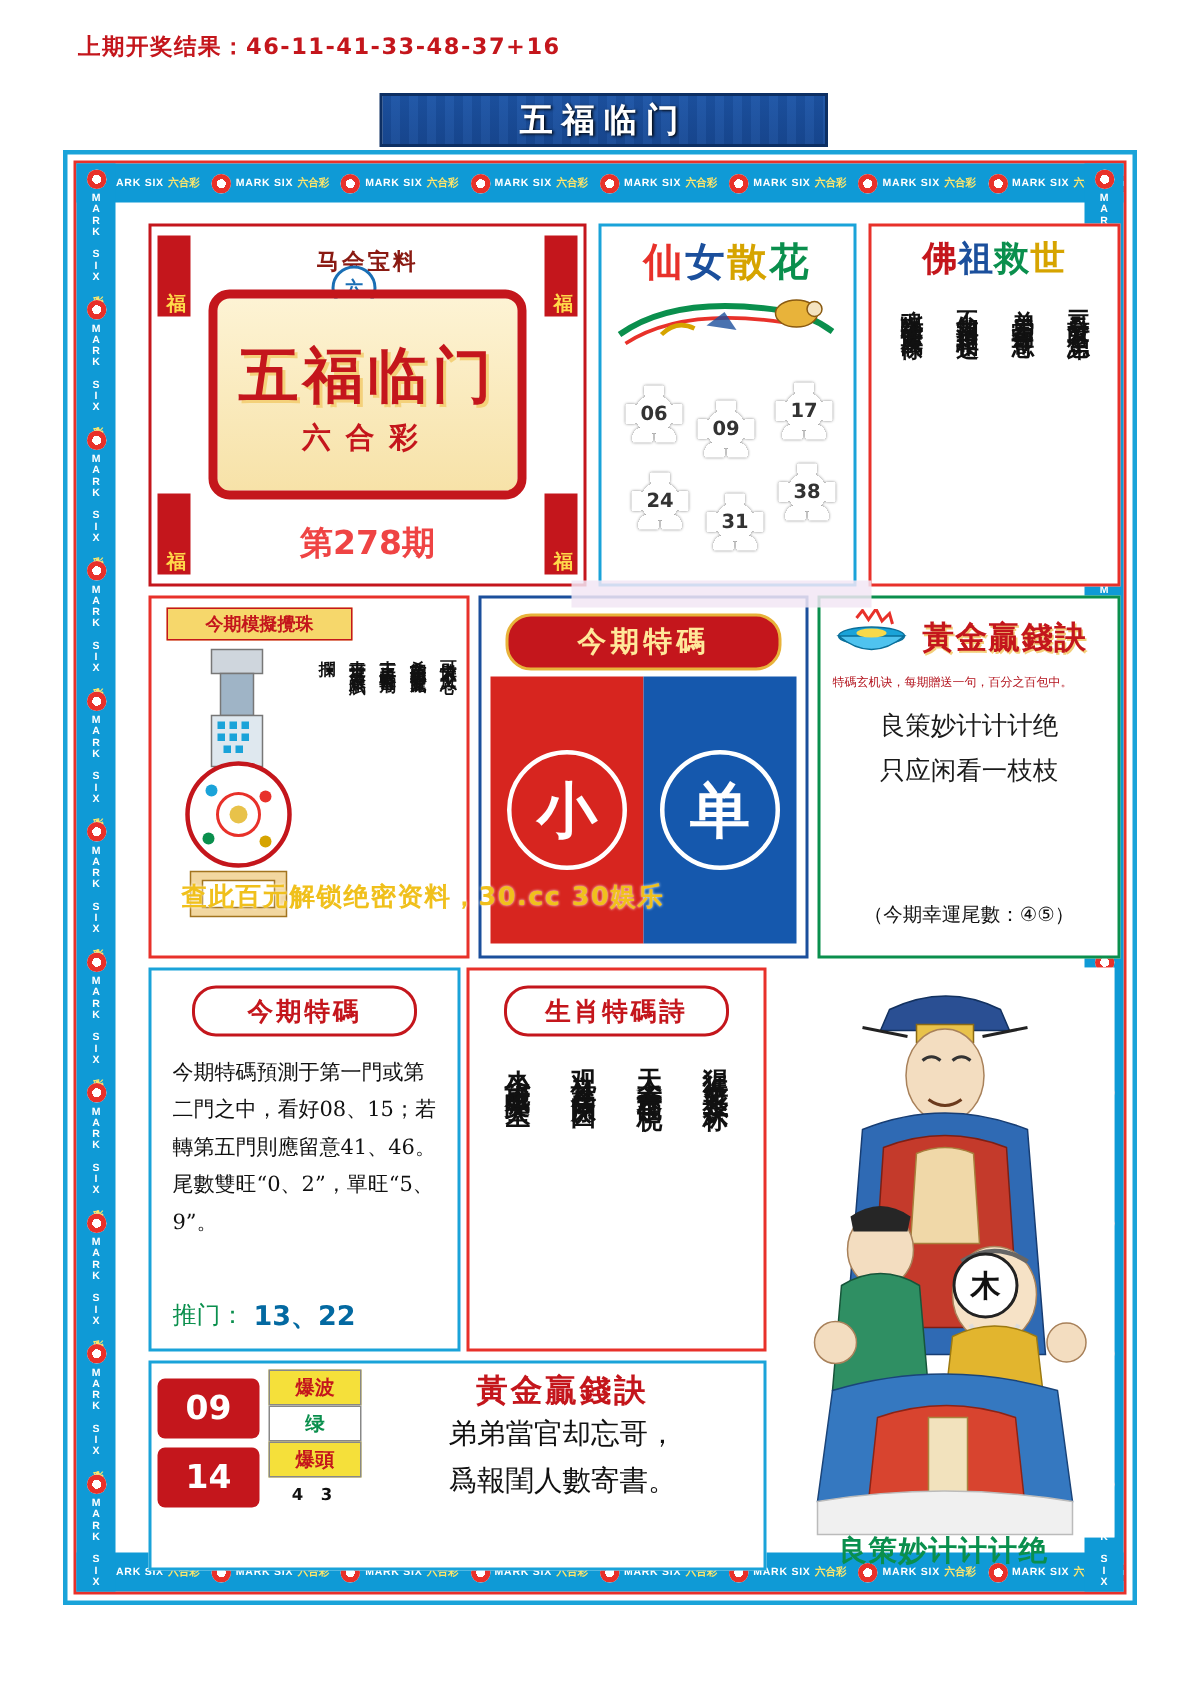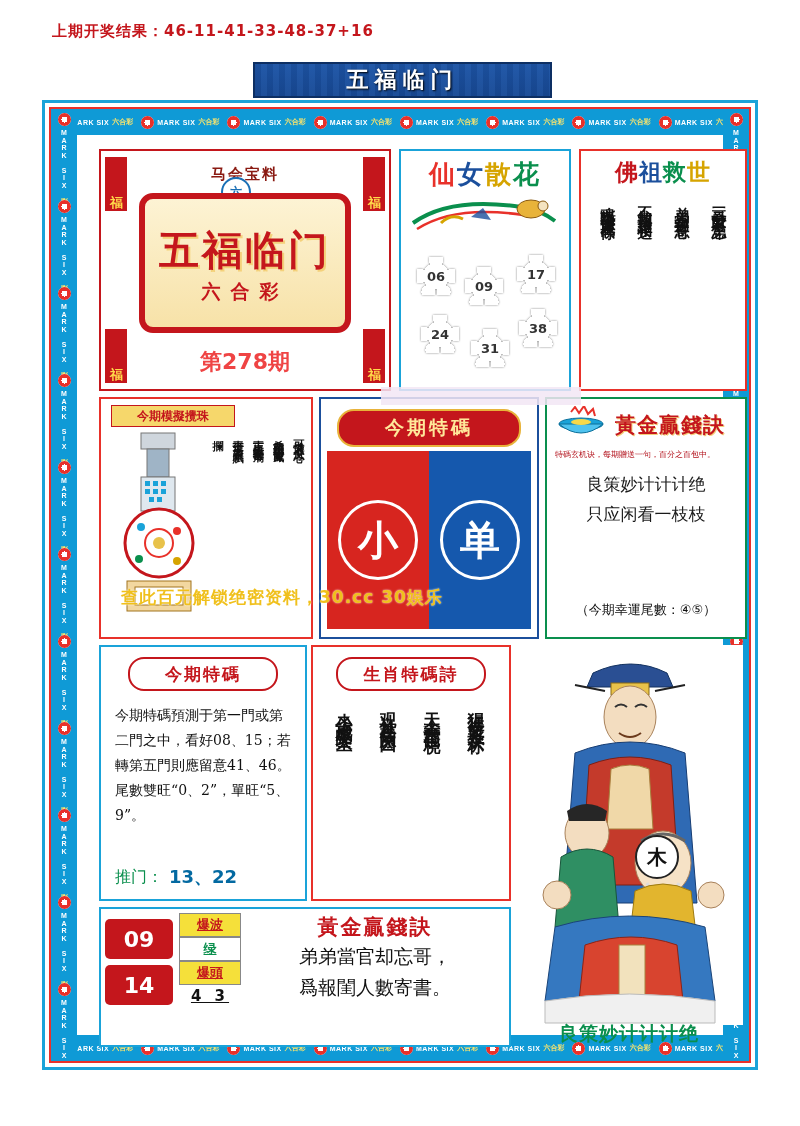--- a/index.html
+++ b/index.html
@@ -317,25 +317,25 @@
     border:2px solid #1aa3d9;background:#fff;display:flex;
   }
   .gold-nums{width:78px;padding:4px;box-sizing:border-box;}
   .gnum{
     width:68px;height:40px;margin:6px 0;background:#c4161c;
     border-radius:5px;color:#fff;font-size:22px;font-weight:bold;
     display:flex;align-items:center;justify-content:center;
   }
   .gold-mid{width:62px;padding:4px 0;box-sizing:border-box;text-align:center;}
   .gm-cell{
-    height:22px;font-size:13px;font-weight:bold;display:flex;align-items:center;justify-content:center;text-decoration:underline;
+    height:22px;font-size:13px;font-weight:bold;display:flex;align-items:center;justify-content:center;
   }
   .gm-yellow{background:#f5e03a;color:#c4161c;border:1px solid #888;}
   .gm-green{color:#0a8f4d;background:#fff;border:1px solid #888;}
-  .gm-num{color:#111;font-size:15px;letter-spacing:4px;}
+  .gm-num{color:#111;font-size:11px;letter-spacing:4px;}
   .gold-right{flex:1;padding:4px 6px;box-sizing:border-box;}
   .gold-title{
     color:#c4161c;font-size:21px;font-weight:bold;text-align:center;letter-spacing:2px;
   }
   .gold-poem{
     font-size:19px;color:#111;text-align:center;line-height:31px;
     font-family:"DejaVu Serif",serif;
   }
 </style>
 </head>

